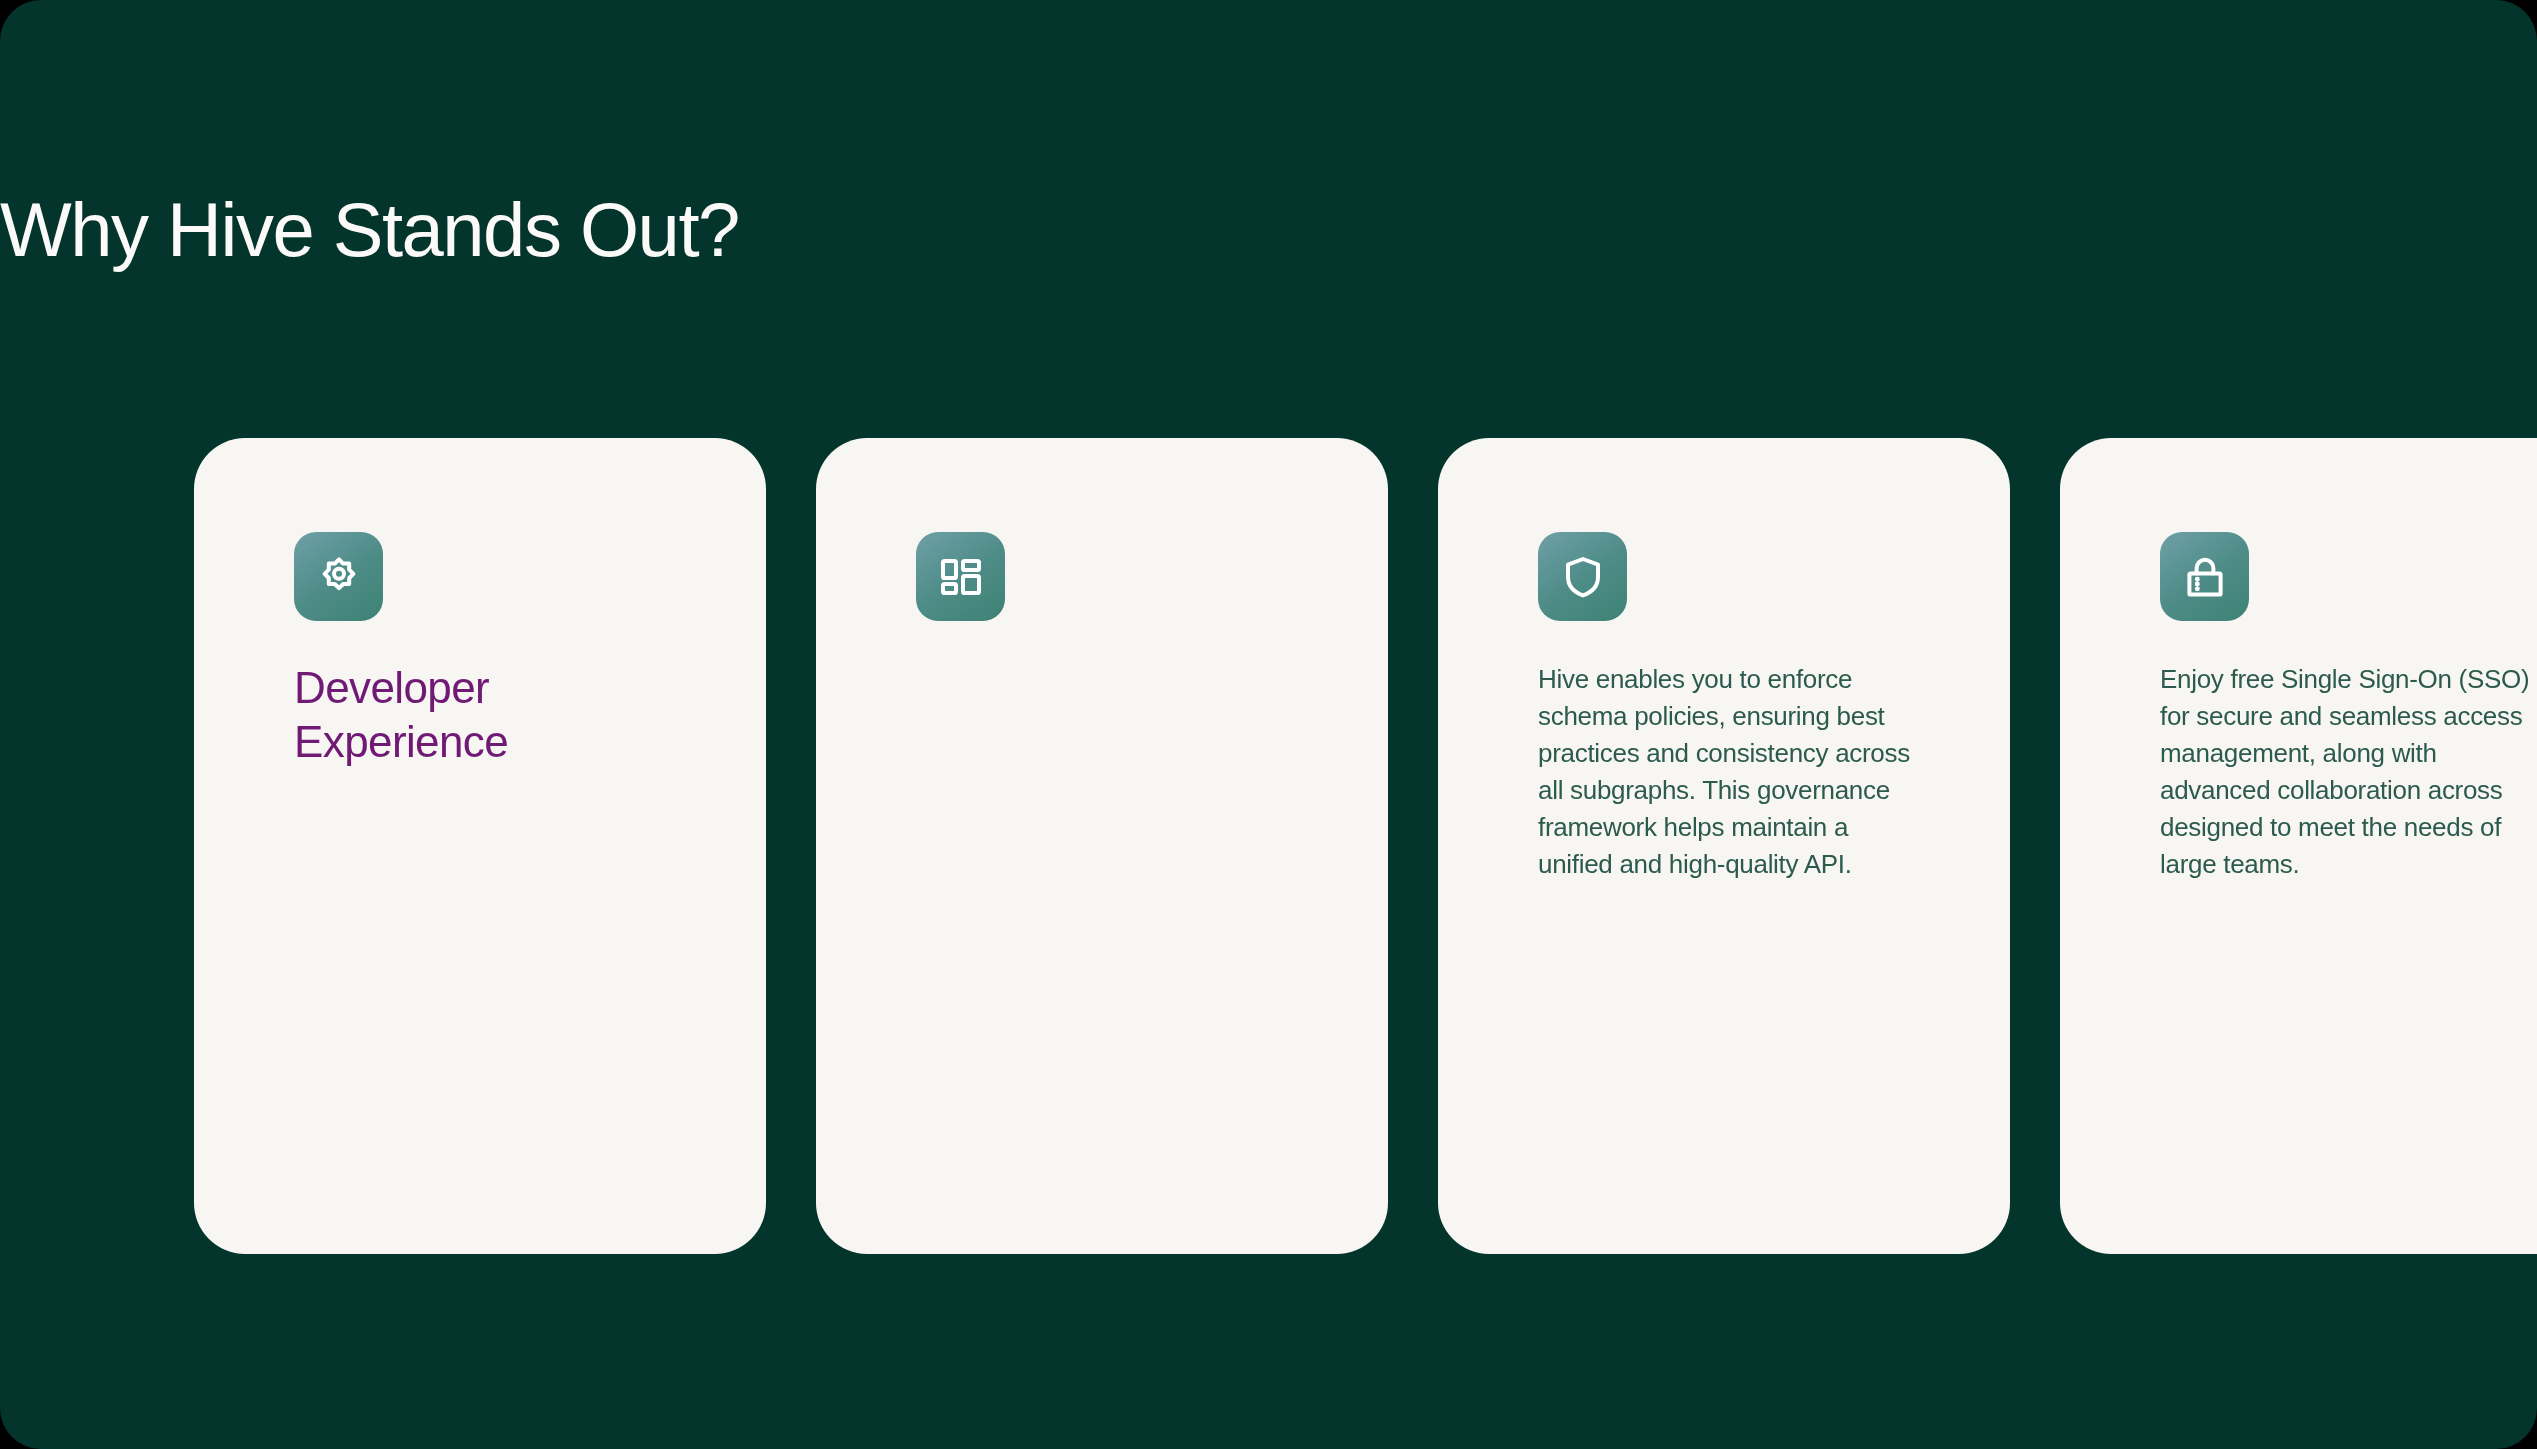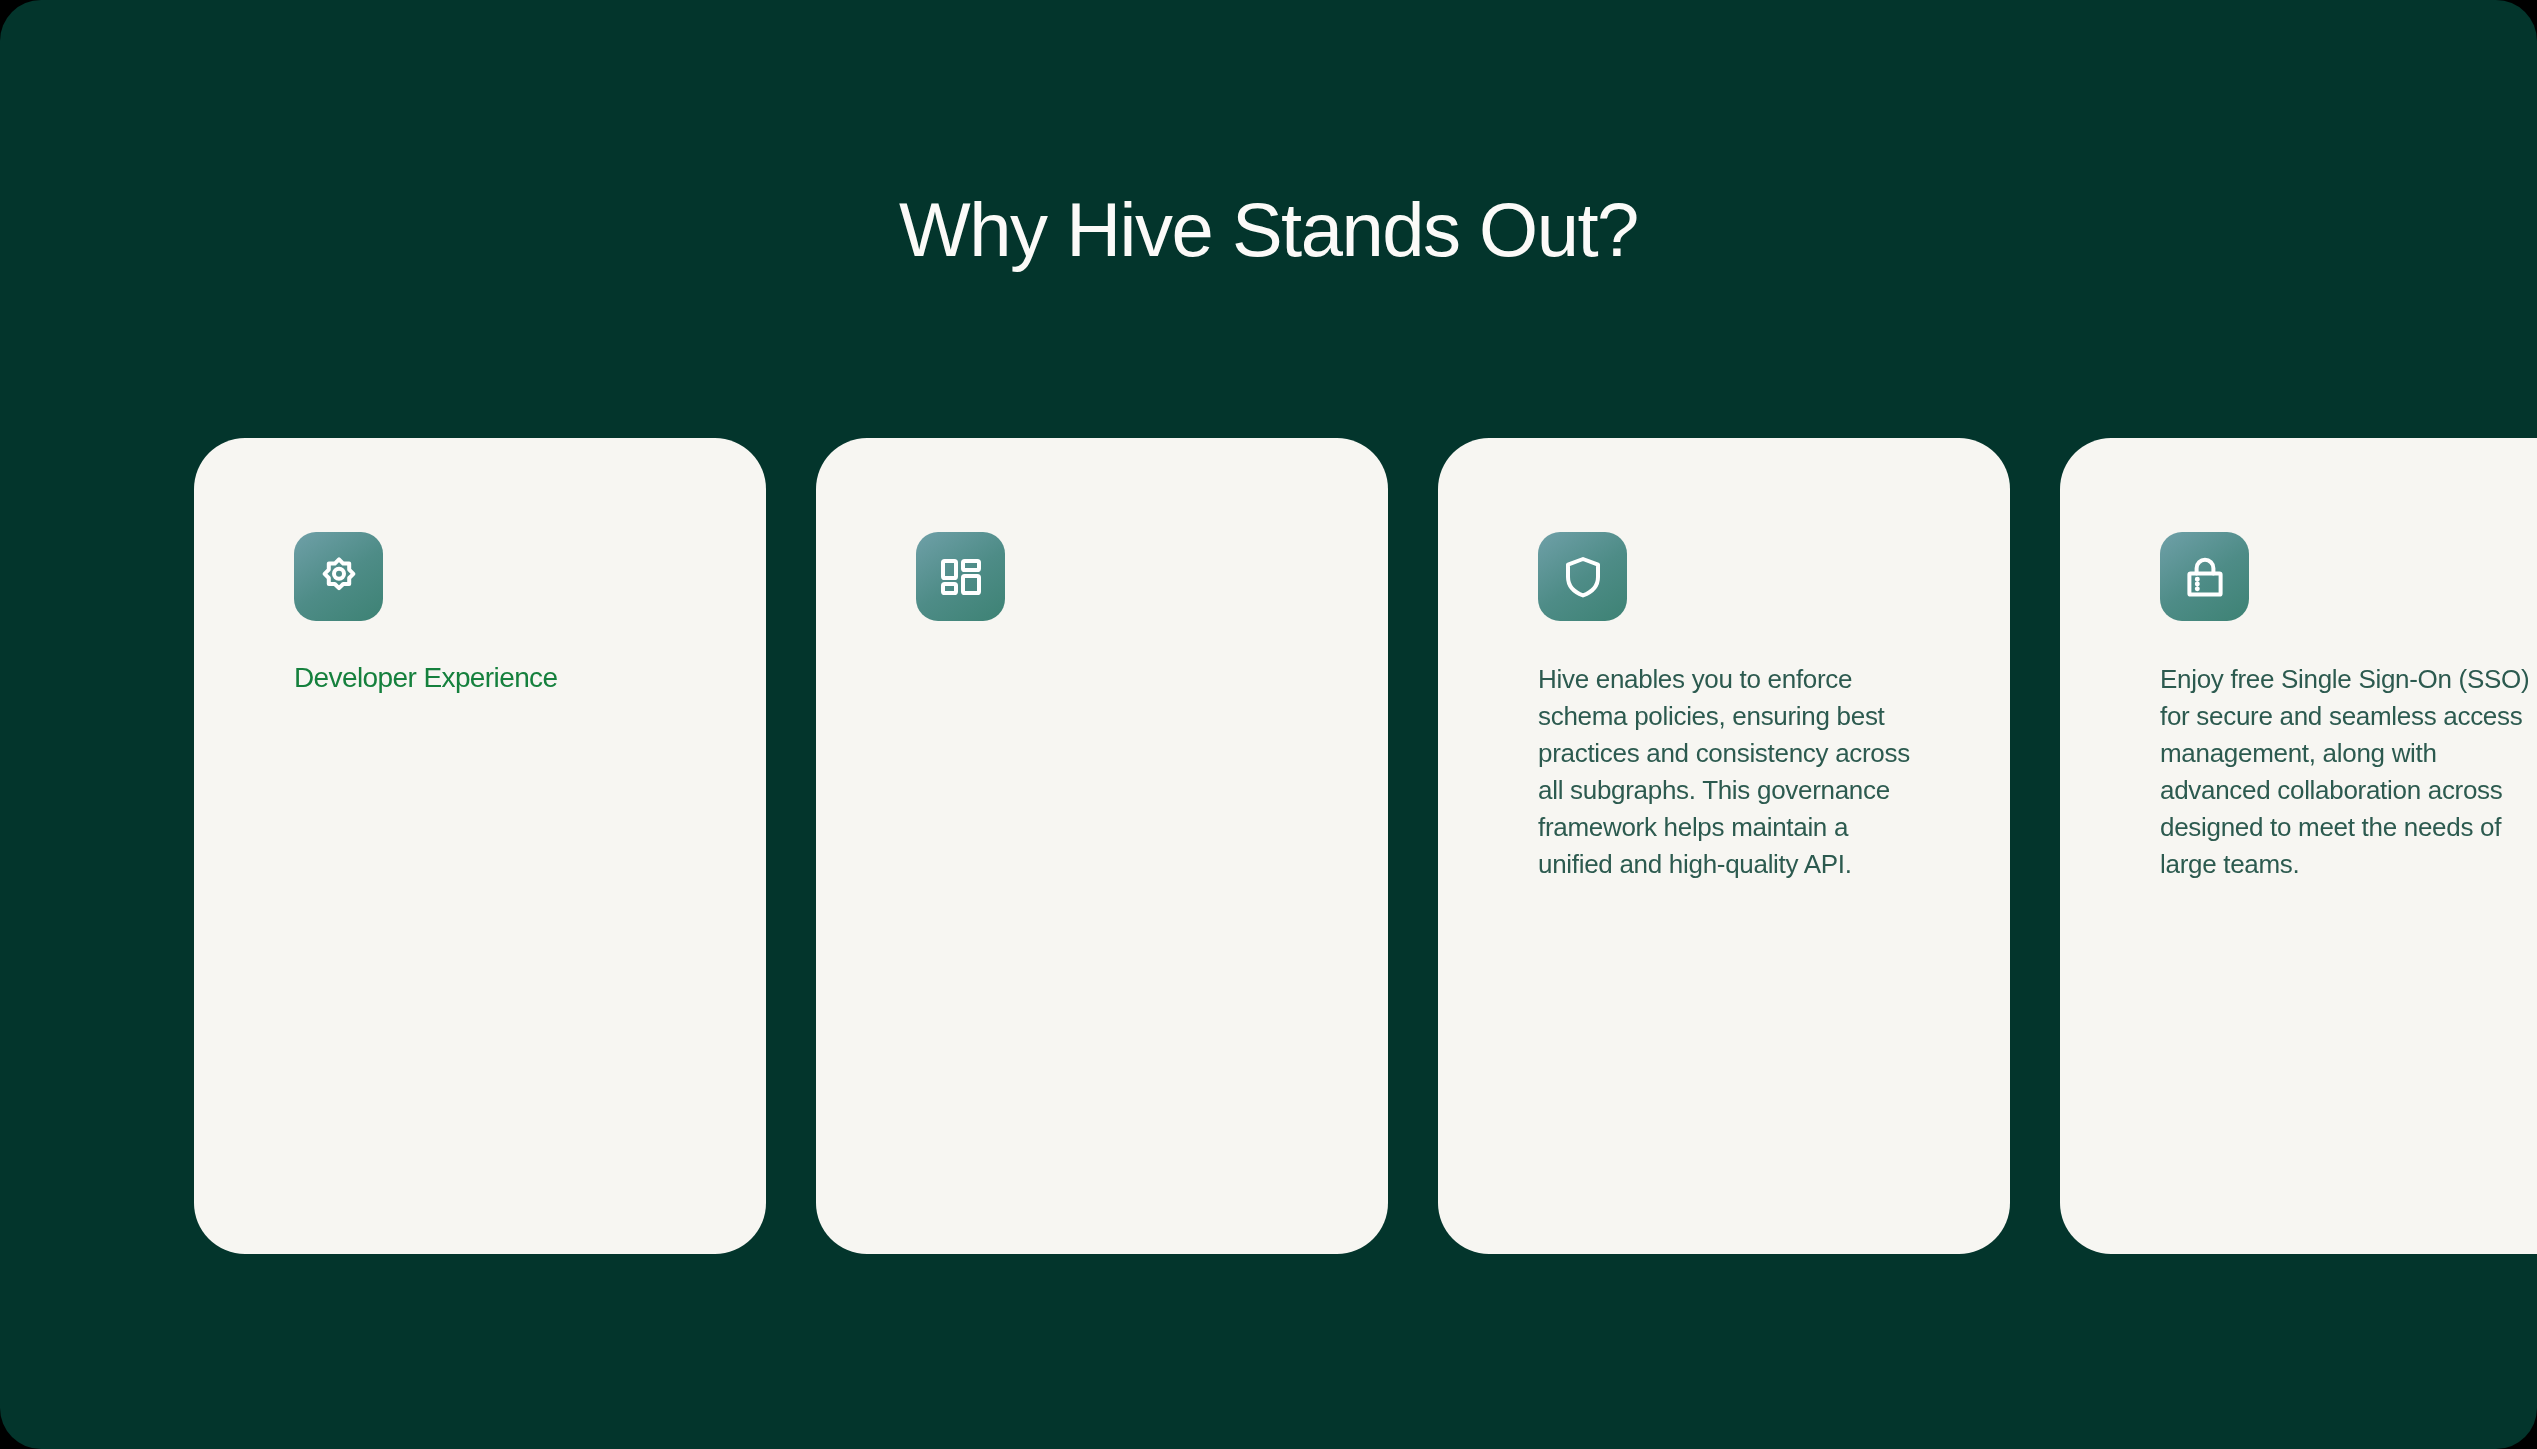--- a/index.html
+++ b/index.html
@@ -11,21 +11,20 @@
   }
   #page {
     position:absolute; inset:0;
     background:#03352C;
     border-radius:41px;
     overflow:hidden;
   }
   #section-title {
     position:absolute;
     top:188px; left:0; right:0;
-    text-align:center;
     color:#FBFAF8;
     font-size:76px;
     font-weight:400;
     letter-spacing:-1.5px;
     line-height:1.1;
     white-space:nowrap;
   }
   #cards {
     position:absolute;
     top:438px;
@@ -45,22 +44,22 @@
   }
   .icon-tile {
     width:89px; height:89px;
     border-radius:22px;
     background:linear-gradient(145deg,#6FA0A8 0%,#4E8C87 52%,#3D8274 100%);
     display:flex; align-items:center; justify-content:center;
     margin-bottom:40px;
   }
   .icon-tile svg { width:48px; height:48px; display:block; }
   .card-title {
-    color:#15803d;
-    font-size:28px;
+    color:#701a75;
+    font-size:44px;
     font-weight:400;
     line-height:1.22;
     letter-spacing:-0.6px;
     margin-bottom:32px;
   }
   .card-body {
     color:#2C5A4F;
     font-size:26px;
     font-weight:400;
     line-height:1.42;

